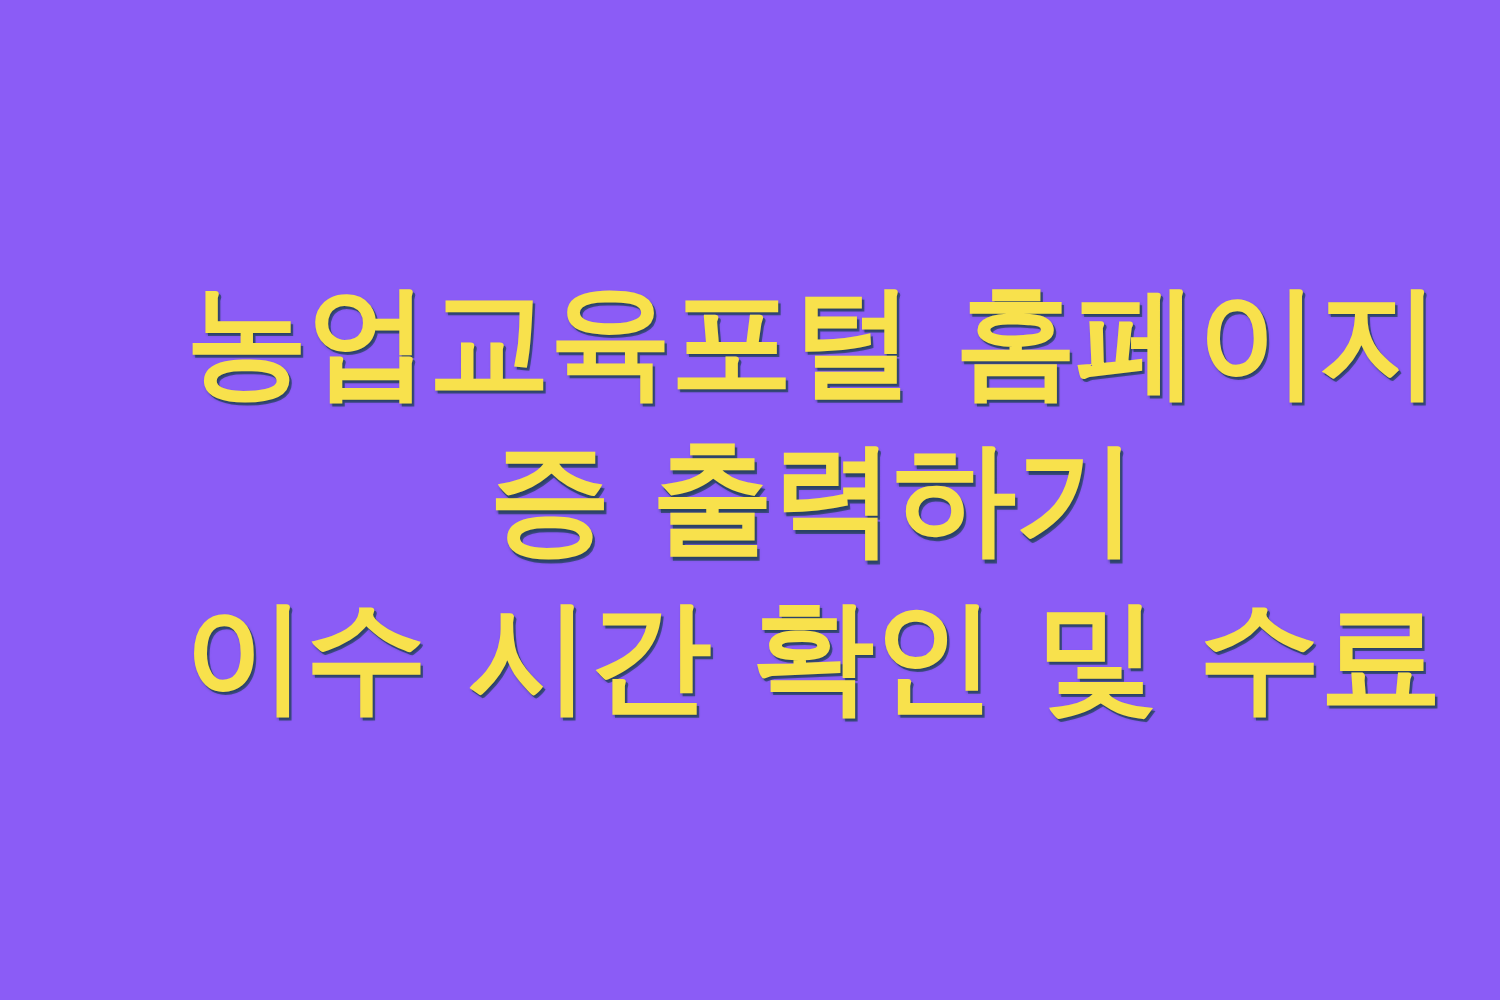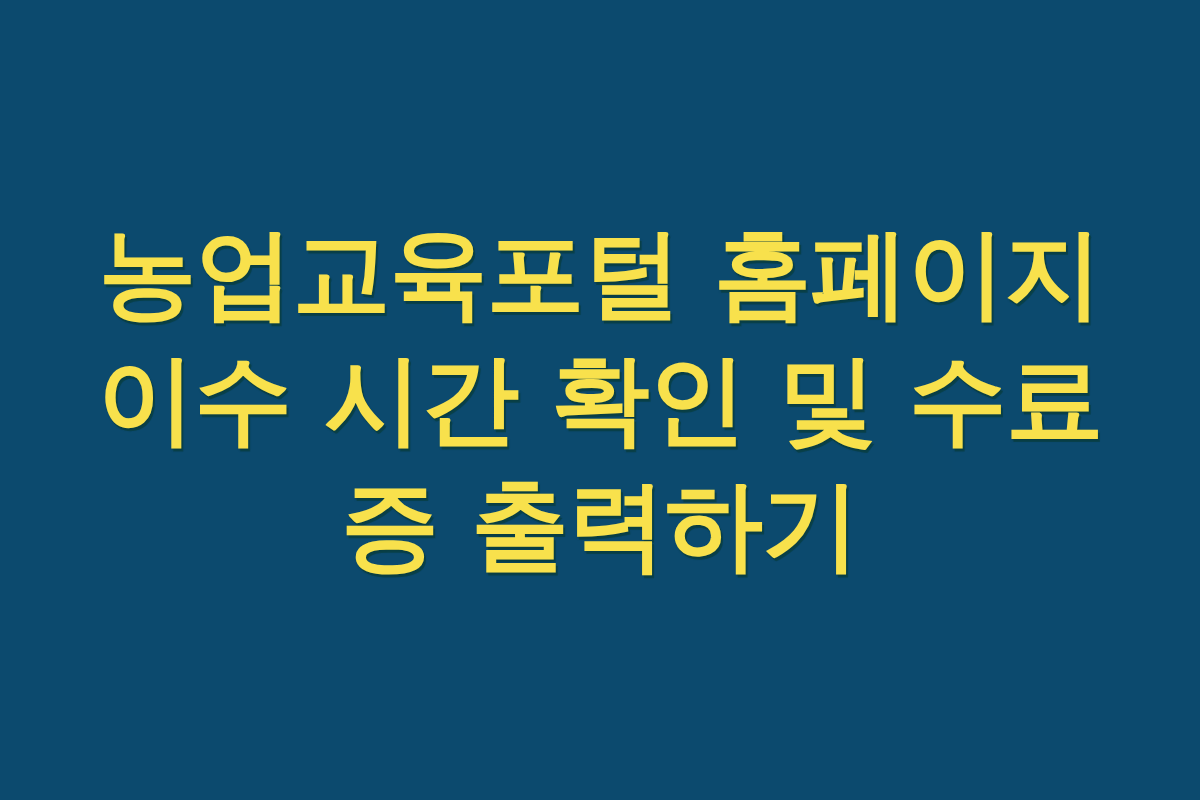--- a/index.html
+++ b/index.html
@@ -48,24 +48,24 @@
   }
 
   
   .headline-line.line-1 { font-size: 98px; }
   .headline-line.line-2 { font-size: 98px; }
   .headline-line.line-3 { font-size: 98px; }
 </style>
 </head>
 <body>
 
-<div id="thumbnail-card" style="background: #0c4a6e;">
+<div id="thumbnail-card" style="background: #8b5cf6; justify-content: flex-end;">
 
   <div id="headline-block">
 
     <span class="headline-line line-1" style="color: rgb(248, 225, 76);">농업교육포털 홈페이지</span>
 
+    <span class="headline-line line-3" style="color: rgb(248, 225, 76);">증 출력하기</span>
+
     <span class="headline-line line-2" style="color: rgb(248, 225, 76);">이수 시간 확인 및 수료</span>
-
-    <span class="headline-line line-3" style="color: rgb(248, 225, 76);">증 출력하기</span>
 
   </div>
 </div>
 
 </body></html>

